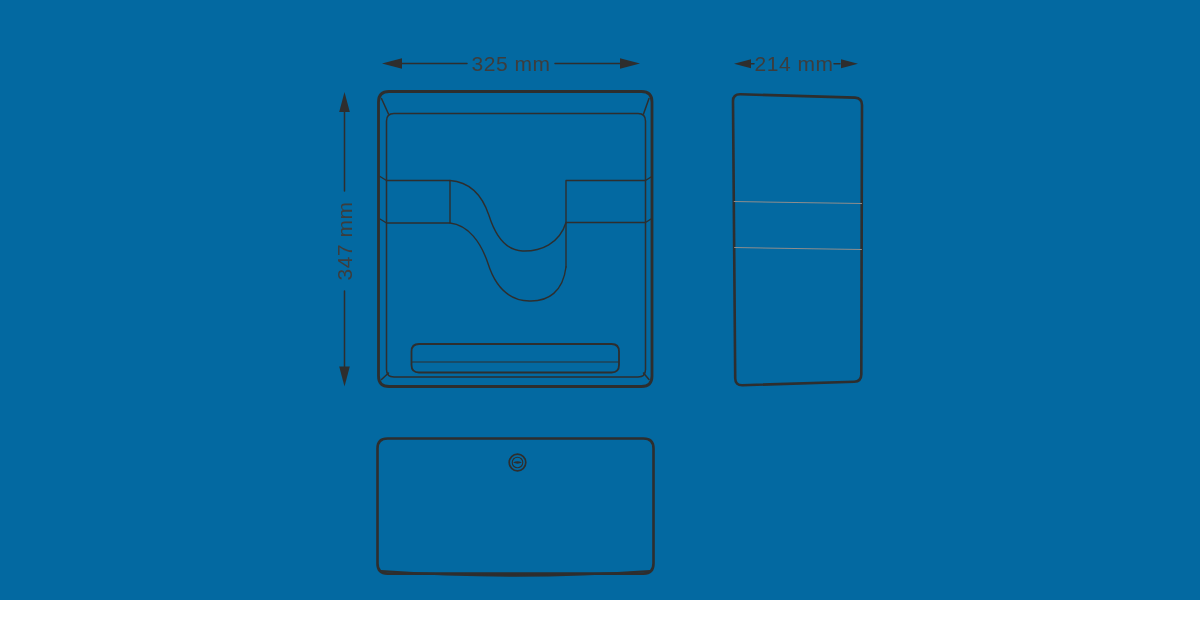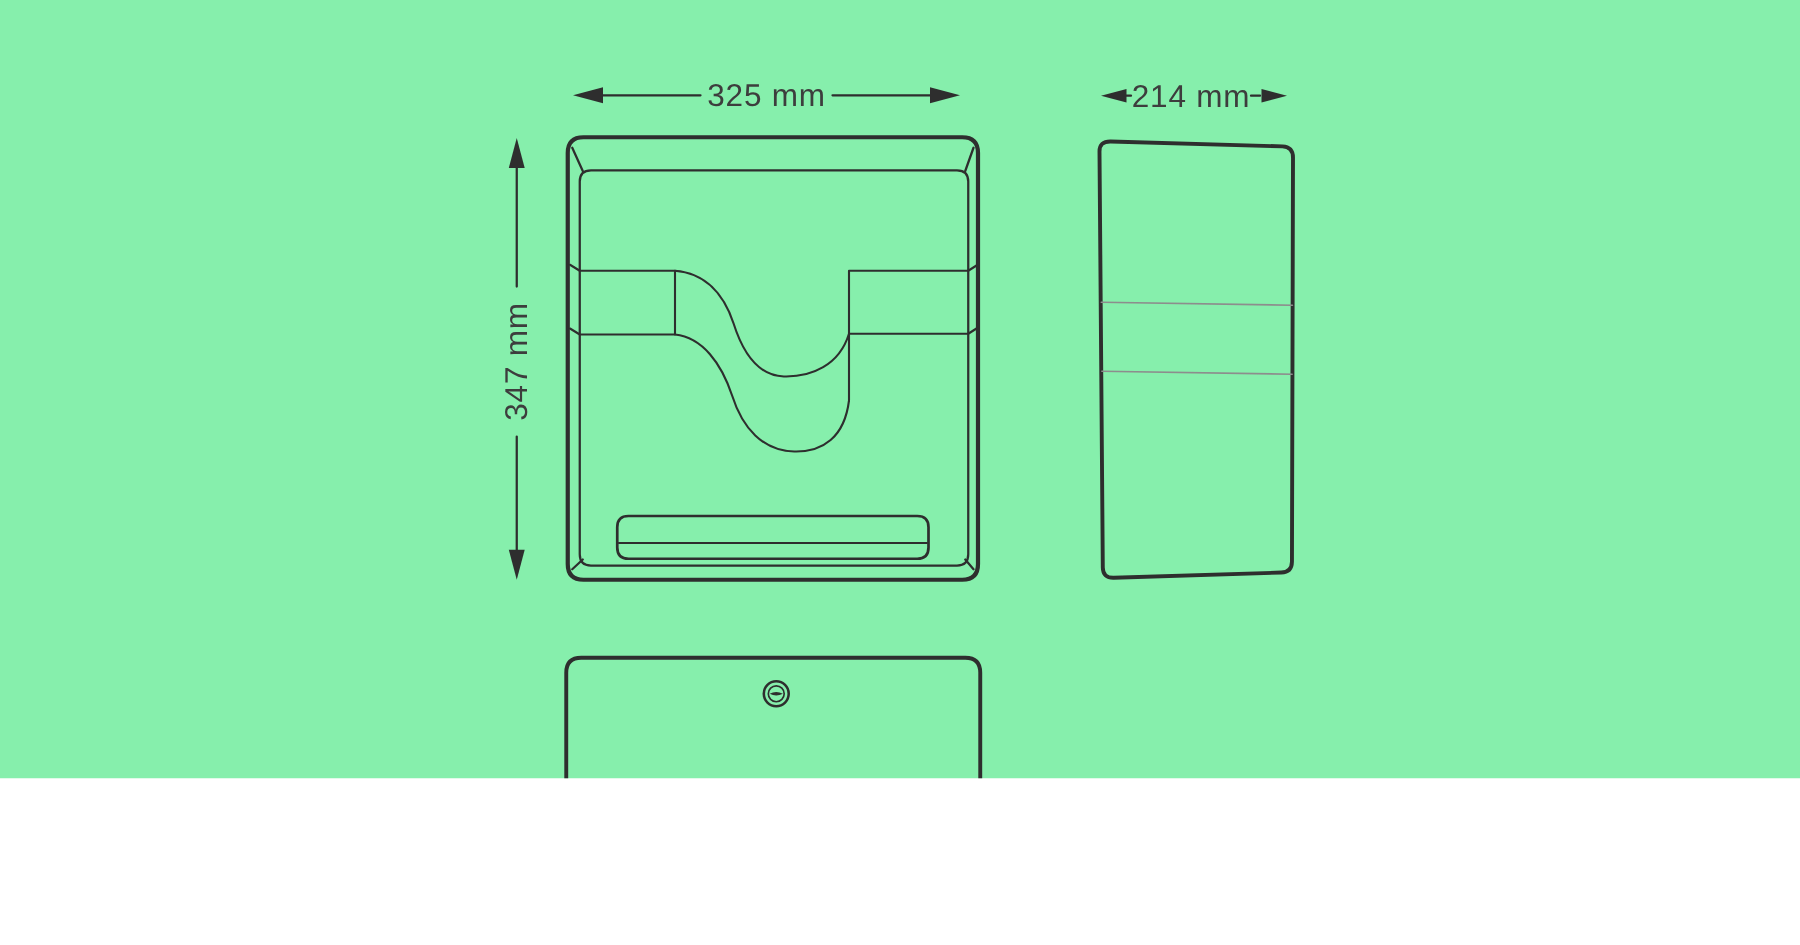--- a/index.html
+++ b/index.html
@@ -3,22 +3,22 @@
 <meta charset="utf-8">
 <style>
   html, body {
     margin: 0;
     padding: 0;
     background: #ffffff;
   }
   .canvas {
     position: relative;
     width: 1200px;
-    height: 519px;
-    background: #86efac;
+    height: 600px;
+    background: #0369a1;
     overflow: hidden;
     font-family: "Liberation Sans", sans-serif;
   }
   svg { display: block; }
   svg text {
     font-family: "Liberation Sans", sans-serif;
     font-size: 21px;
     letter-spacing: 0.5px;
   }
 </style>

